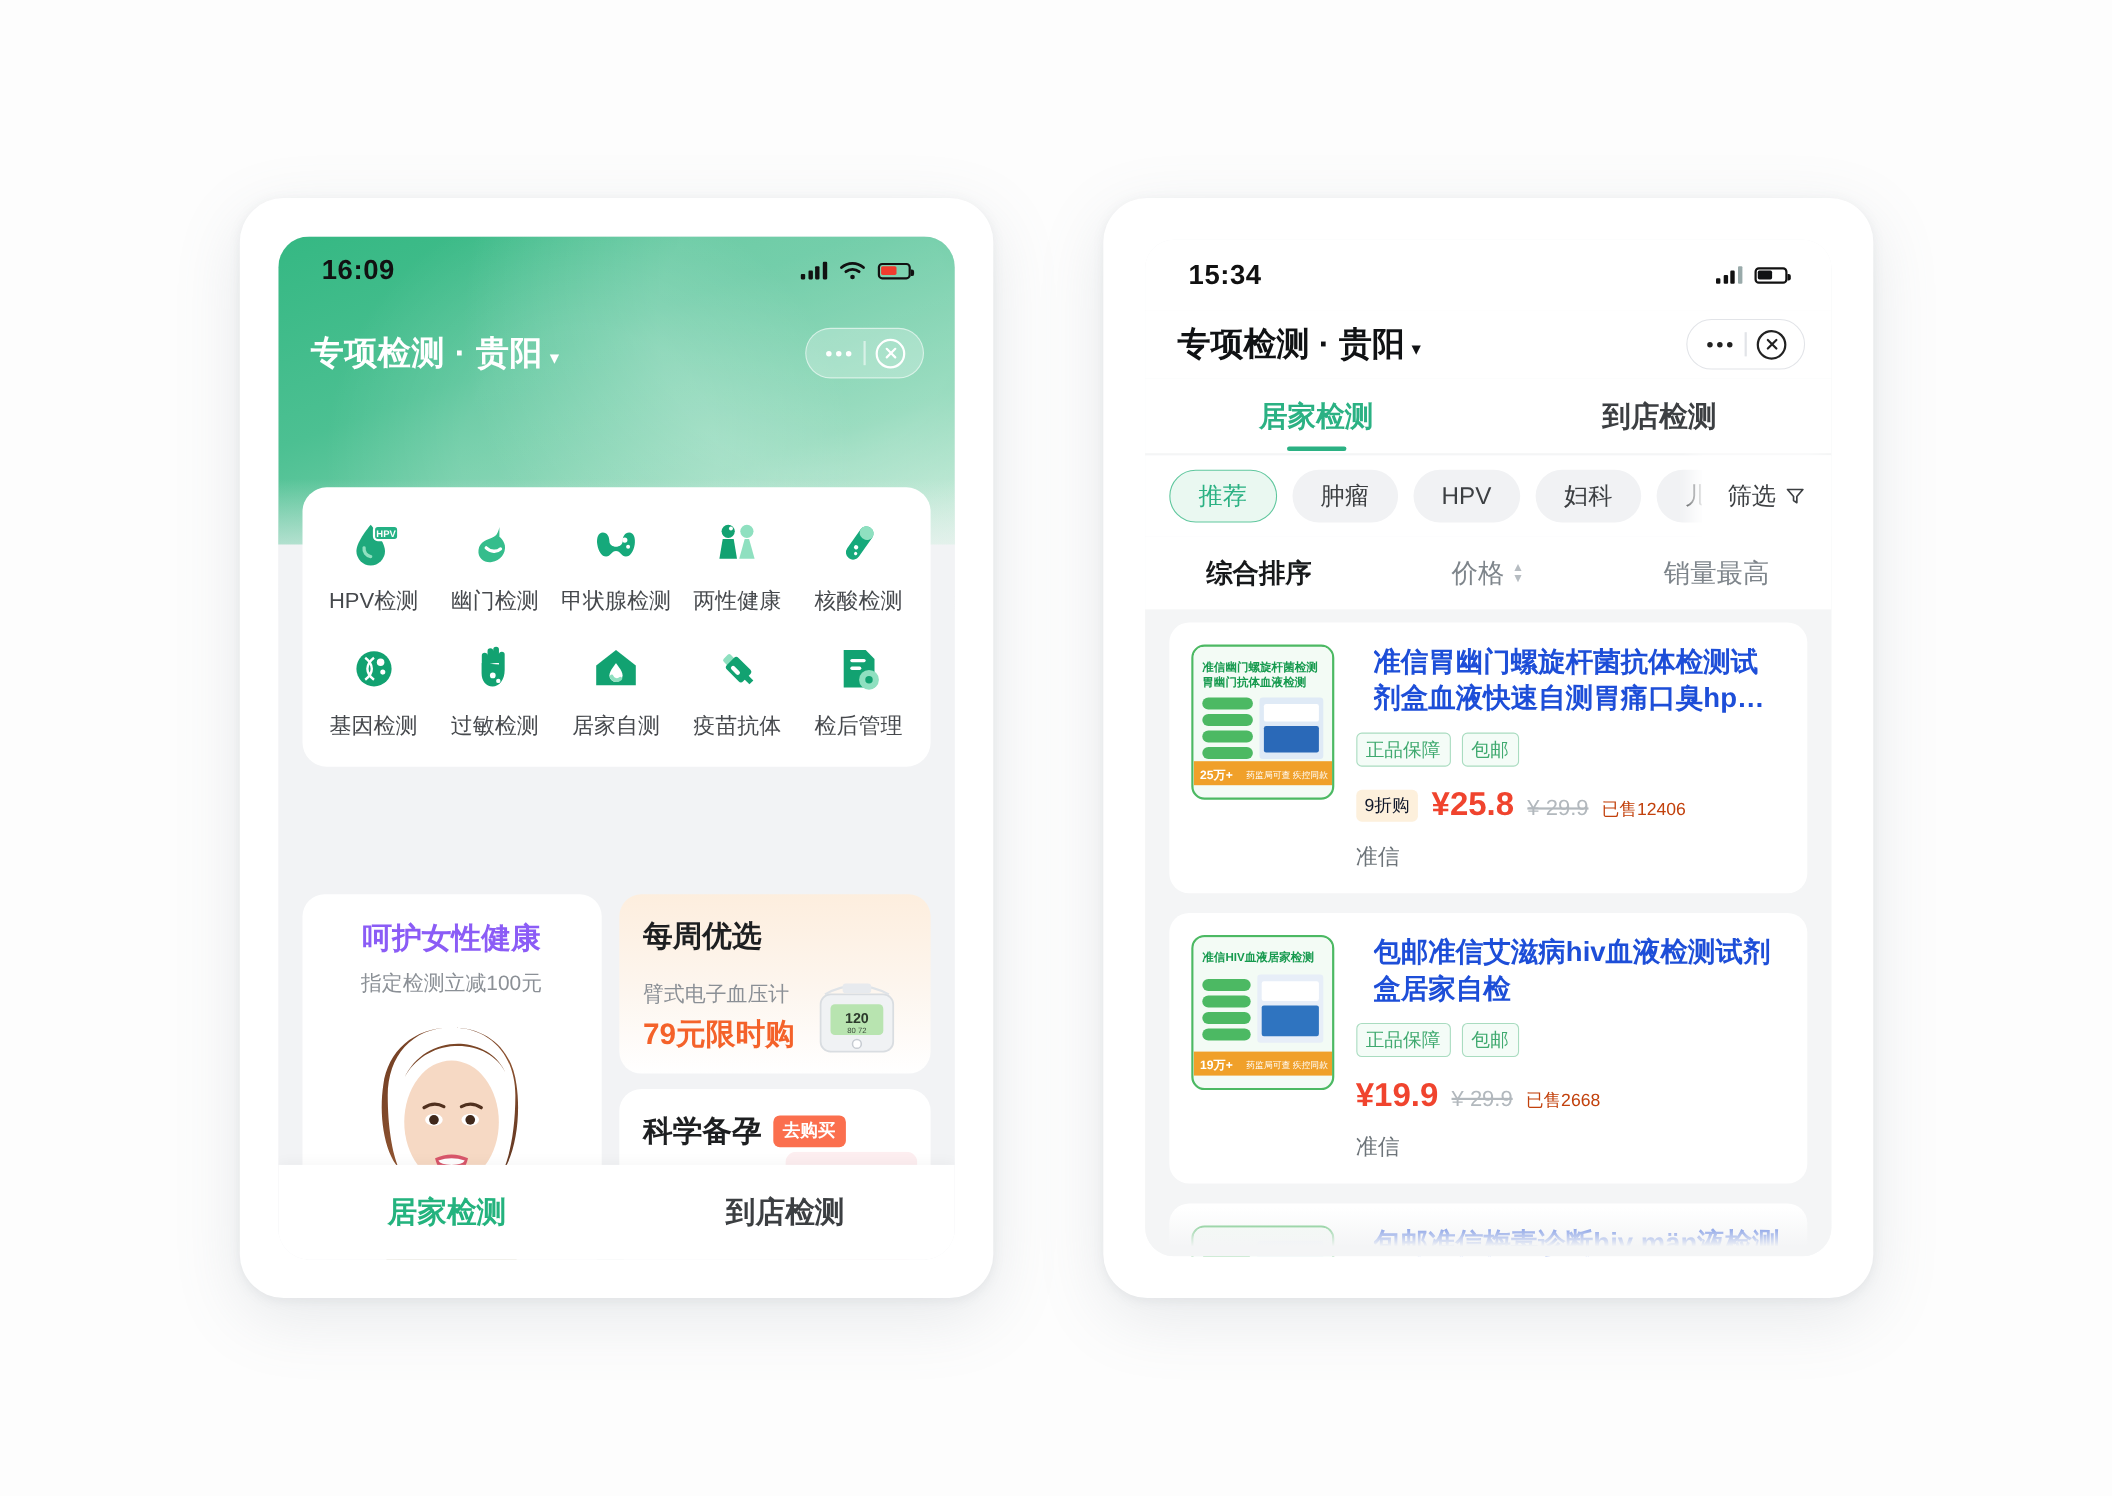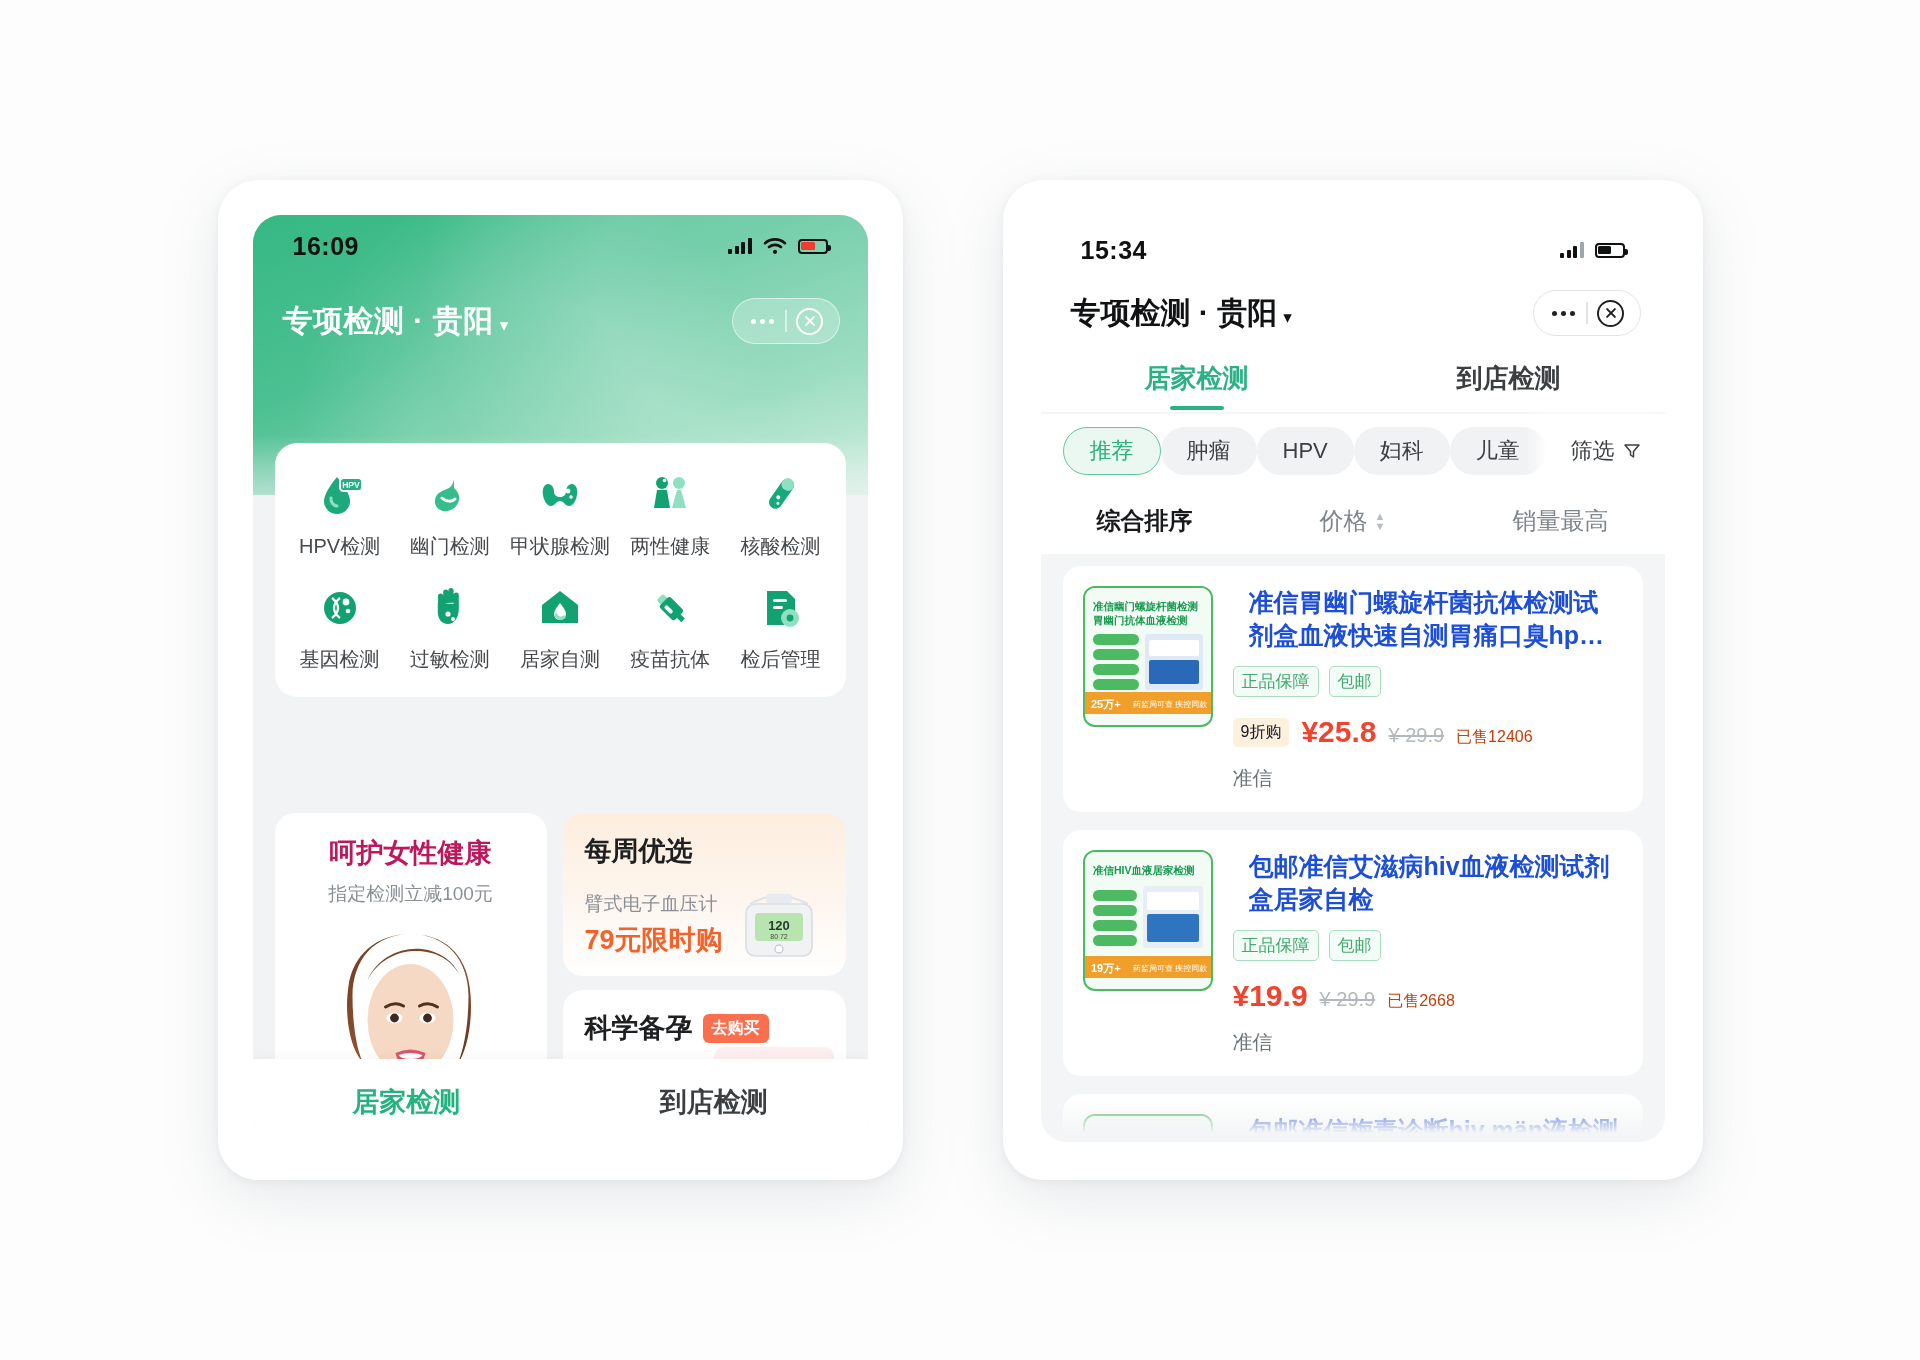--- a/index.html
+++ b/index.html
@@ -136,21 +136,21 @@
   .glabel { font-size: 20px; color: #46494d; white-space: nowrap; }
 
   .promo-row {
     position: absolute; left: 22px; right: 22px; top: 598px;
     display: flex; gap: 16px;
   }
   .promo-left {
     width: 272px; height: 340px; background:#fff; border-radius: 20px;
     overflow:hidden; position: relative; padding-top: 22px;
   }
-  .pl-title { text-align:center; font-size: 27px; font-weight: 800; color:#be185d; }
+  .pl-title { text-align:center; font-size: 27px; font-weight: 800; color:#8b5cf6; }
   .pl-sub { text-align:center; font-size: 19px; color:#8b9096; margin-top: 10px; }
   .woman {
     position:absolute; left:50%; transform: translateX(-50%); bottom: 0;
     width: 215px; height: 225px;
   }
   .cta {
     position:absolute; left:50%; transform: translateX(-50%); bottom: 24px;
     background: linear-gradient(90deg,#fb7b2e,#f4602a);
     color:#fff; font-size: 20px; font-weight: 700;
     border-radius: 26px; padding: 11px 26px; white-space:nowrap;
@@ -209,21 +209,21 @@
     font-size: 26px; font-weight:600; color:#3c3f42; position:relative;
   }
   .r-tab.active { color:#2bb183; }
   .r-tab.active::after {
     content:''; position:absolute; bottom:2px; left:50%; transform:translateX(-50%);
     width:54px; height:4px; background:#2bb183; border-radius:2px;
   }
 
   .chips {
     position:absolute; left:0; right:0; top:196px; height:74px;
-    display:flex; align-items:center; padding-left: 22px;
+    display:flex; align-items:center; gap: 14px; padding-left: 22px;
     background:#fff; overflow:hidden;
   }
   .chip {
     flex: none; height: 48px; padding: 0 26px; border-radius: 24px;
     background:#f1f2f4; color:#3c3f42; font-size: 22px;
     display:flex; align-items:center; justify-content:center; white-space:nowrap;
   }
   .chip.active {
     background:#eaf8f1; color:#2bb183; border:1.5px solid #60c79e;
   }

